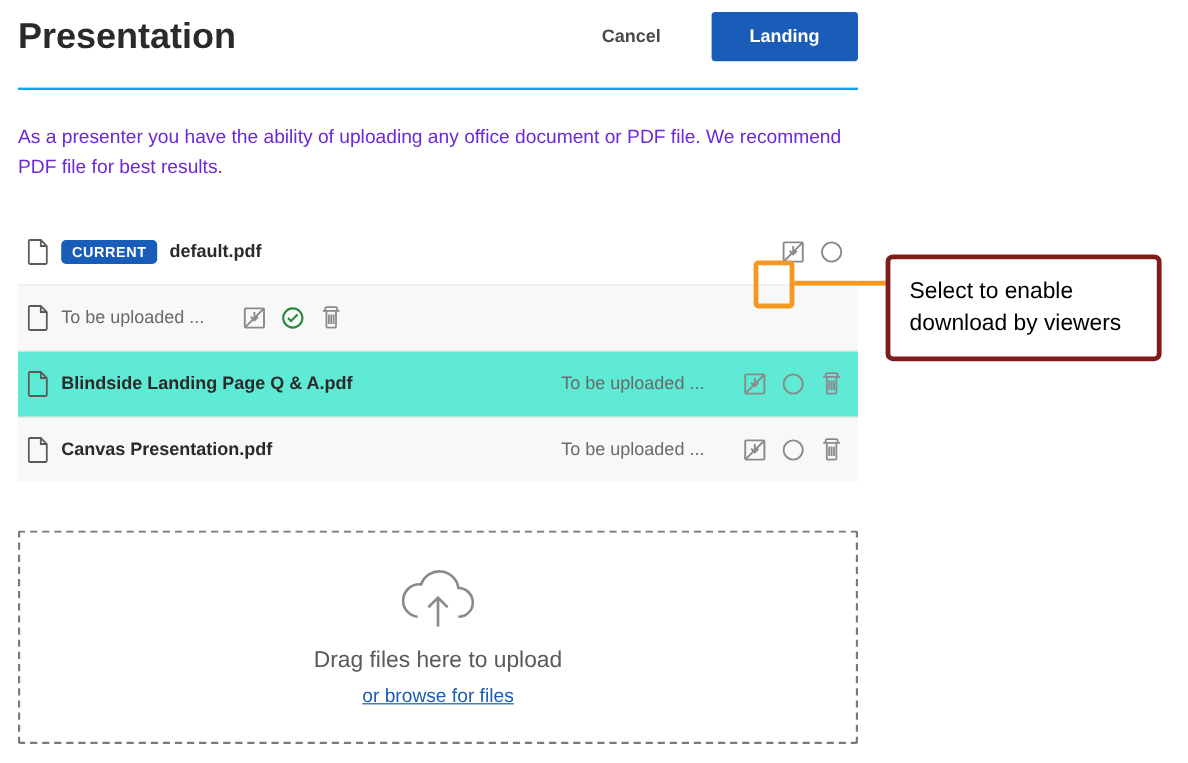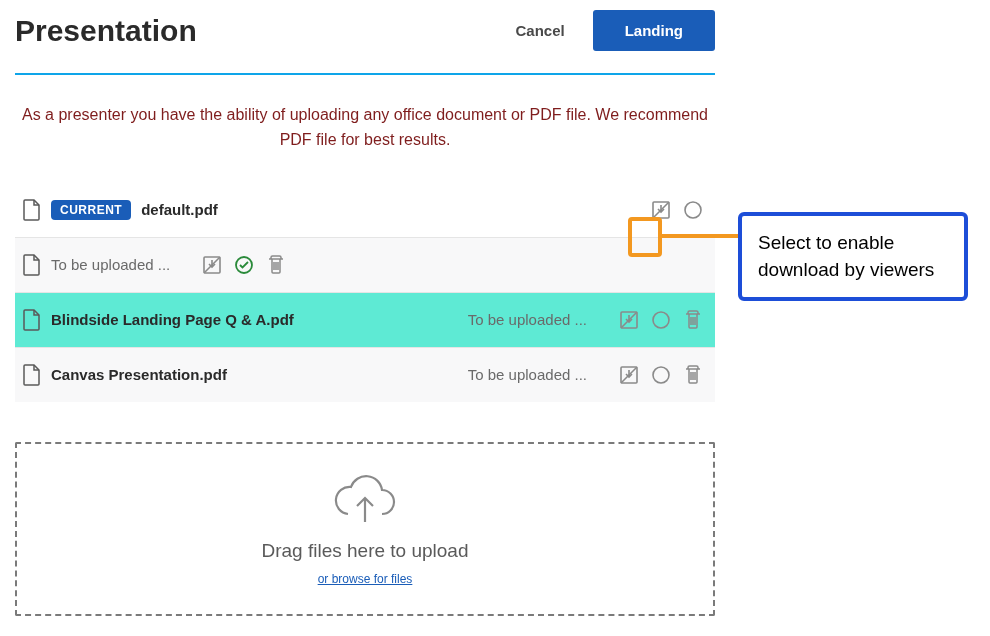--- a/index.html
+++ b/index.html
@@ -27,21 +27,21 @@
       margin-bottom: 28px;
     }
     .title {
       font-size: 30px;
       font-weight: 700;
       color: #2a2a2a;
     }
     .header-actions {
       display: flex;
       align-items: center;
-      gap: 10px;
+      gap: 24px;
     }
     .cancel-btn {
       background: transparent;
       border: none;
       color: #4a4a4a;
       font-size: 15px;
       font-weight: 600;
       padding: 10px 18px;
       cursor: pointer;
     }
@@ -49,26 +49,25 @@
       background: #1a5db8;
       color: #ffffff;
       border: none;
       border-radius: 3px;
       font-size: 15px;
       font-weight: 600;
       padding: 12px 32px;
       cursor: pointer;
     }
     .description {
-      color: #7f1d1d;
+      color: #6d28d9;
       font-size: 16px;
       line-height: 1.55;
       margin-bottom: 30px;
       max-width: 700px;
-      text-align: center;
     }
     .file-list {
       display: flex;
       flex-direction: column;
     }
     .file-row {
       display: flex;
       align-items: center;
       padding: 13px 8px;
       border-bottom: 1px solid #e5e5e5;
@@ -151,21 +150,21 @@
       width: 34px;
       height: 40px;
       left: 628px;
       top: 217px;
     }
     .callout {
       position: absolute;
       left: 738px;
       top: 212px;
       width: 230px;
-      border: 4px solid #1d4ed8;
+      border: 4px solid #7f1d1d;
       border-radius: 6px;
       padding: 14px 16px;
       font-size: 19px;
       line-height: 1.4;
       color: #000000;
       background: #ffffff;
     }
     .connector {
       position: absolute;
       left: 662px;
@@ -183,21 +182,21 @@
       flex-direction: column;
       align-items: center;
       gap: 10px;
     }
     .dropzone-title {
       color: #5a5a5a;
       font-size: 19px;
     }
     .dropzone-link {
       color: #1a5db8;
-      font-size: 12px;
+      font-size: 16px;
       text-decoration: underline;
       cursor: pointer;
       text-align: center;
     }
     svg { display: block; }
   </style>
 </head>
 <body>
 
 <div class="container">

